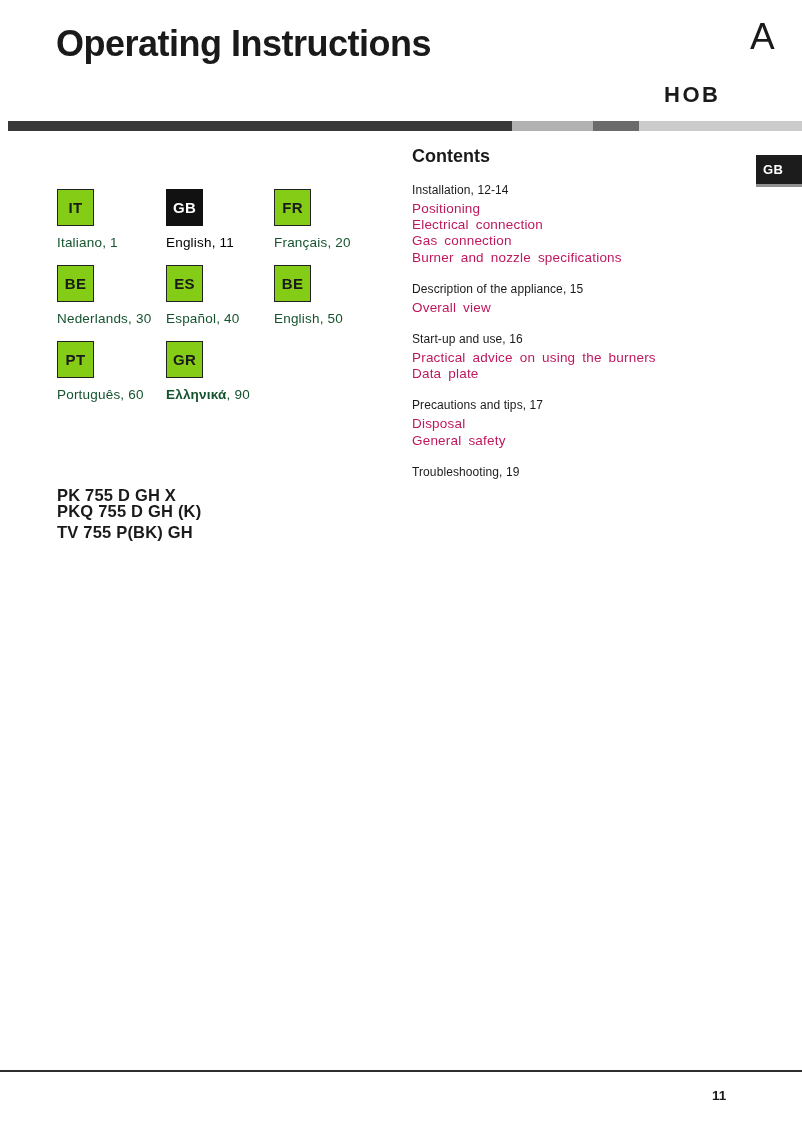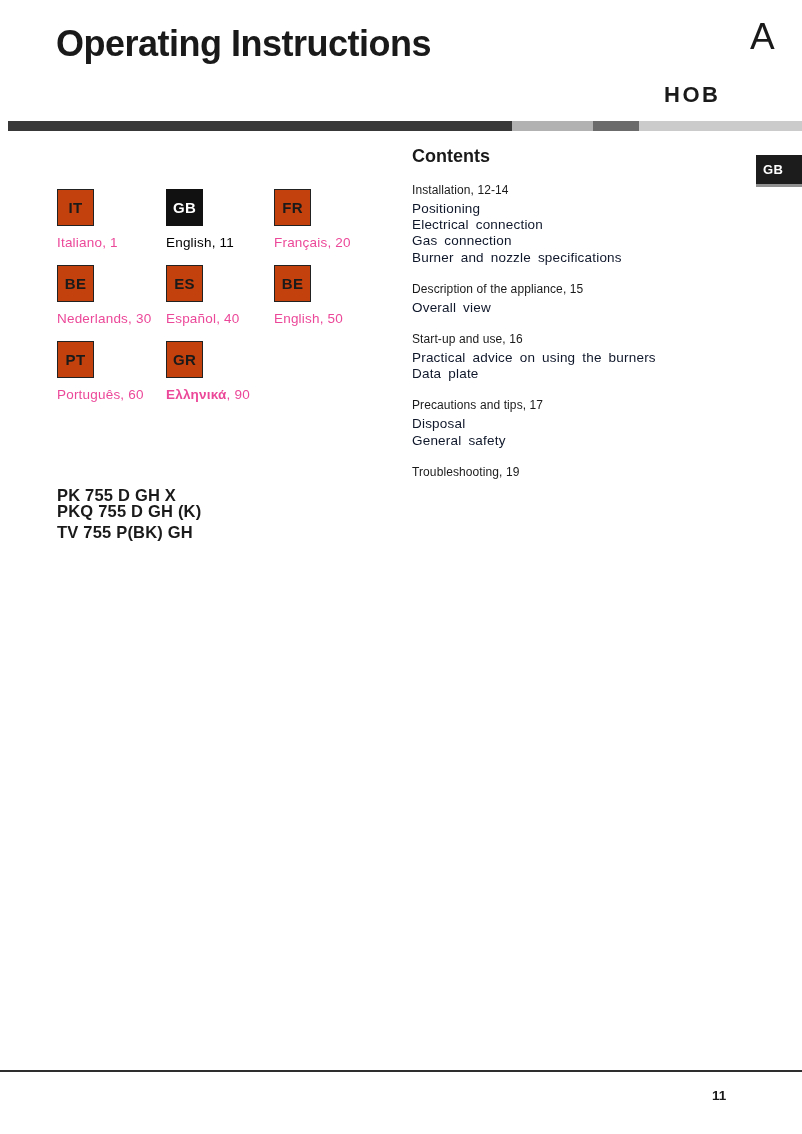--- a/index.html
+++ b/index.html
@@ -39,42 +39,42 @@
   }
   
   .lang-grid{
     position:absolute;left:57px;top:189px;width:345px;
     display:grid;grid-template-columns:109px 108px 1fr;
   }
   .lang-cell{height:76px;}
   .lang-box{
     width:35px;height:35px;border:1.5px solid #222222;
     display:flex;align-items:center;justify-content:center;
-    font-size:15px;font-weight:700;letter-spacing:0.3px;background:#c2410c;
+    font-size:15px;font-weight:700;letter-spacing:0.3px;background:#84cc16;
   }
   .lang-cell.active .lang-box{background:#111111;border-color:#111111;color:#ffffff;}
   .lang-label{
-    margin-top:9px;font-size:13.5px;color:#ec4899;
+    margin-top:9px;font-size:13.5px;color:#14532d;
     letter-spacing:0.2px;white-space:nowrap;
   }
   .lang-cell.active .lang-label{font-weight:400;color:#000000;}
   .lang-cell.bold-name .lang-name{font-weight:700;}
   
   .models{
     position:absolute;left:57px;top:487px;
     font-size:16.5px;font-weight:700;letter-spacing:0.2px;
   }
   .model-line{line-height:16px;white-space:nowrap;}
   .model-line:last-child{margin-top:5px;}
   
   .contents{position:absolute;left:412px;top:146px;width:345px;}
   .toc-heading{font-size:18px;font-weight:700;line-height:21px;margin:0;}
   .toc-section{margin-top:14px;}
   .toc-title{font-size:12px;font-weight:400;line-height:18px;margin-bottom:2px;letter-spacing:0.1px;white-space:nowrap;}
-  .toc-item{font-size:13.5px;line-height:16.2px;color:#0f172a;word-spacing:3px;letter-spacing:0.2px;white-space:nowrap;}
+  .toc-item{font-size:13.5px;line-height:16.2px;color:#be185d;word-spacing:3px;letter-spacing:0.2px;white-space:nowrap;}
   
   .bottom-rule{position:absolute;left:0;top:1070px;width:802px;height:2px;background:#2e2e2e;}
   .page-num{position:absolute;left:712px;top:1089px;font-size:13.5px;font-weight:700;line-height:14px;}
 </style>
 </head>
 <body>
 
 <div class="title">Operating Instructions</div>
 <div class="corner-a">A</div>
 <div class="hob">HOB</div>

